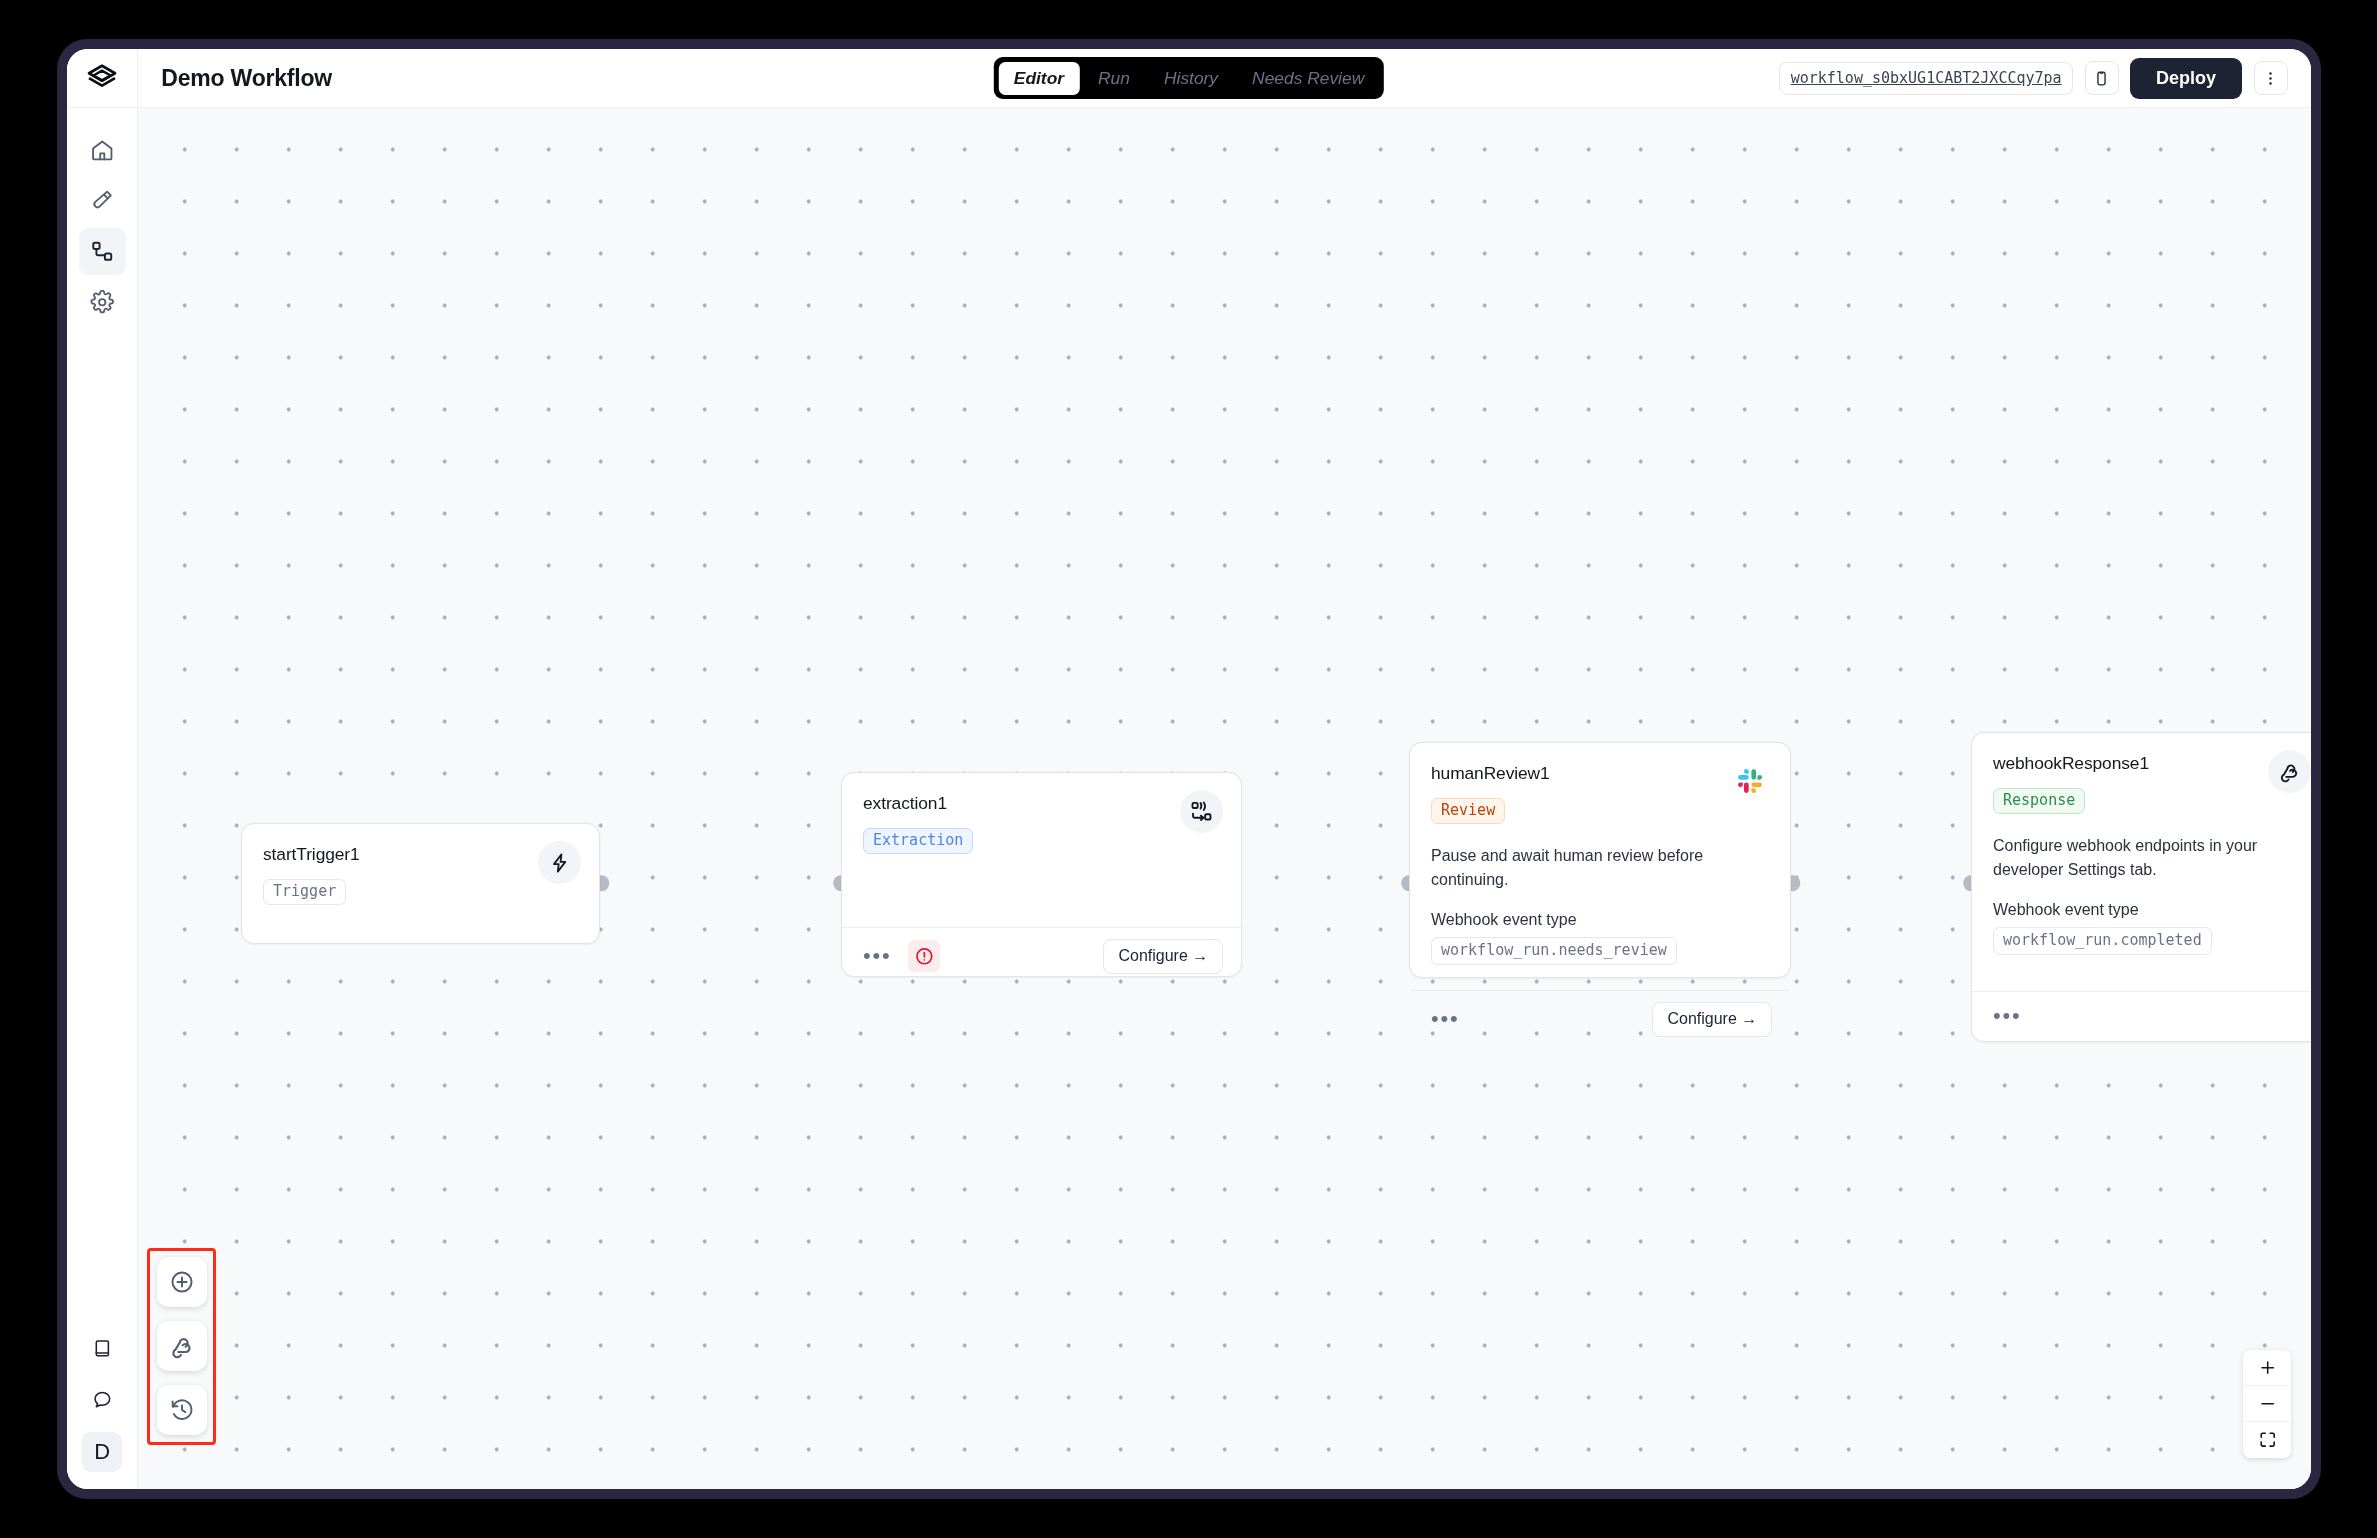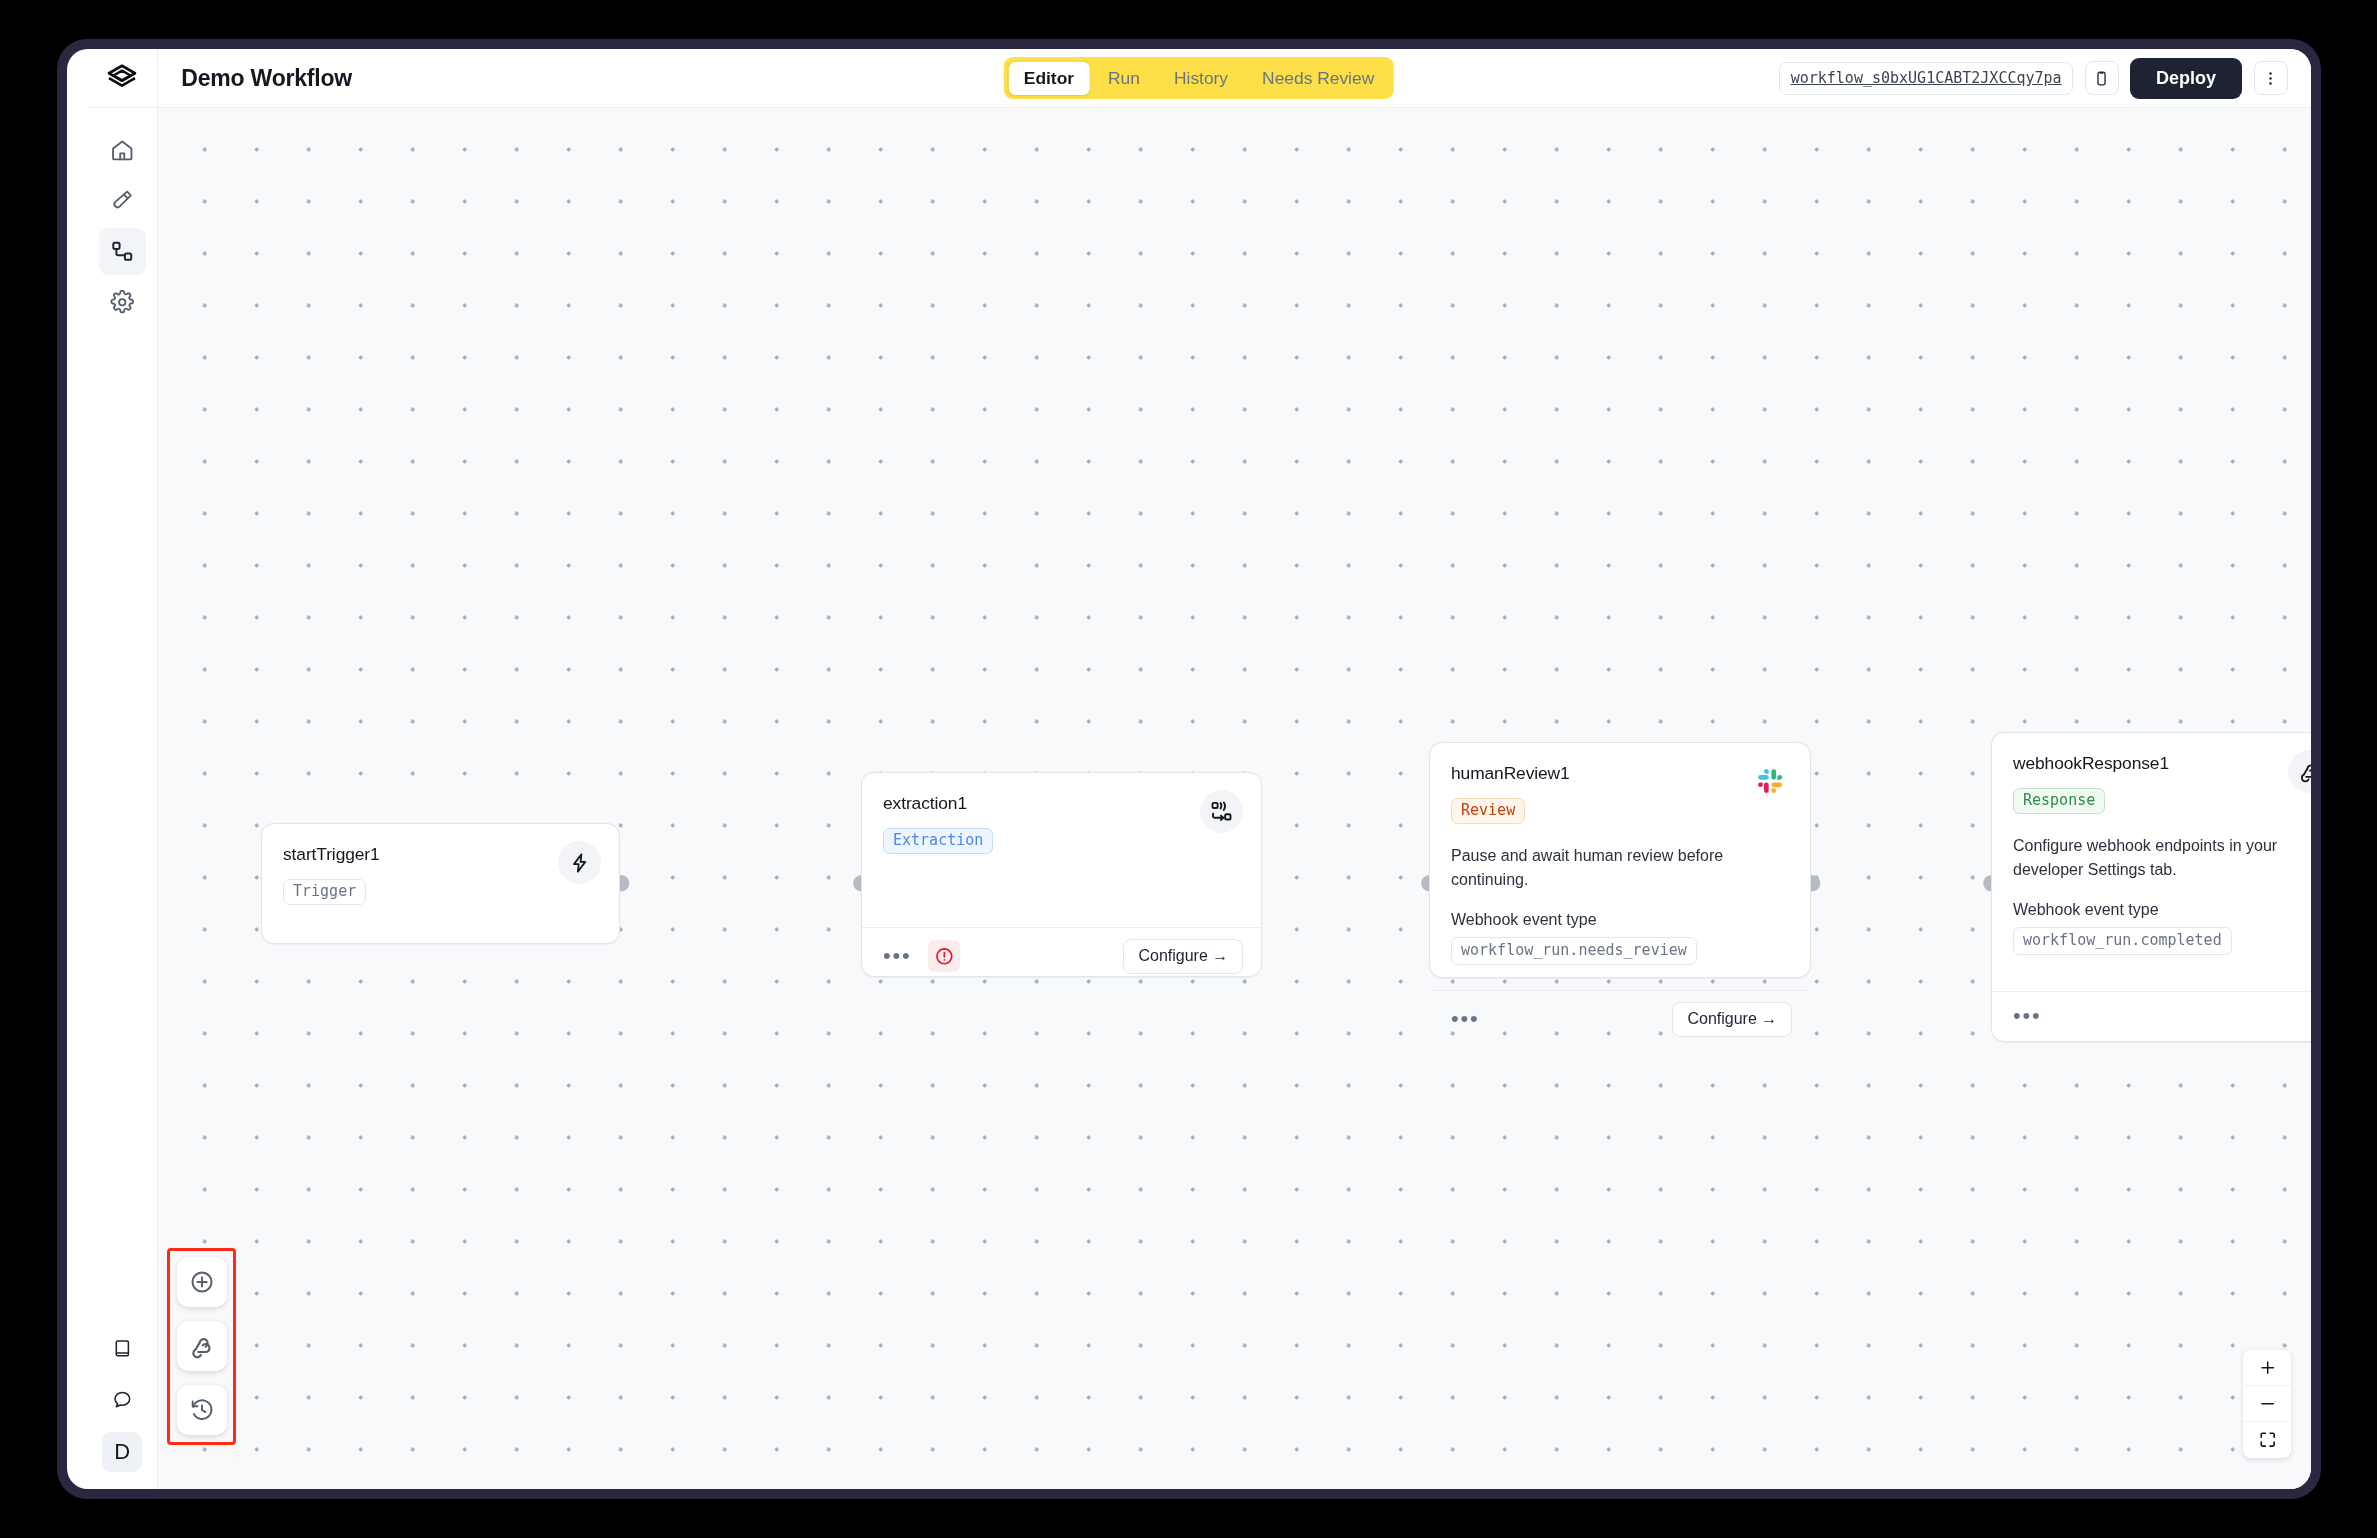--- a/index.html
+++ b/index.html
@@ -19,21 +19,20 @@
     border-radius: 30px;
     padding: 10.3px;
   }
   #app-window {
     width: 100%; height: 100%;
     background: #ffffff;
     border-radius: 20.7px;
     overflow: hidden;
     display: flex;
     flex-direction: column;
-    padding-left: 20px;
   }
 
   
   #topbar {
     height: 59px;
     flex: 0 0 59px;
     background: #ffffff;
     border-bottom: 1.3px solid #eceef1;
     display: flex;
     align-items: center;
@@ -48,25 +47,26 @@
   #page-title {
     margin-left: 23px;
     font-size: 23px;
     font-weight: 600;
     color: #14171f;
     letter-spacing: -0.2px;
   }
   #tabs {
     position: absolute;
     left: 50%; transform: translateX(-50%);
-    background: #fde047;
+    background: #000000;
     border-radius: 9px;
     padding: 4.5px;
     display: flex;
     gap: 3px;
+    font-style: italic;
   }
   .tab {
     padding: 7.8px 15.5px;
     font-size: 17.4px;
     color: #6a7385;
     border-radius: 6.5px;
     line-height: 1;
     white-space: nowrap;
     cursor: pointer;
   }

